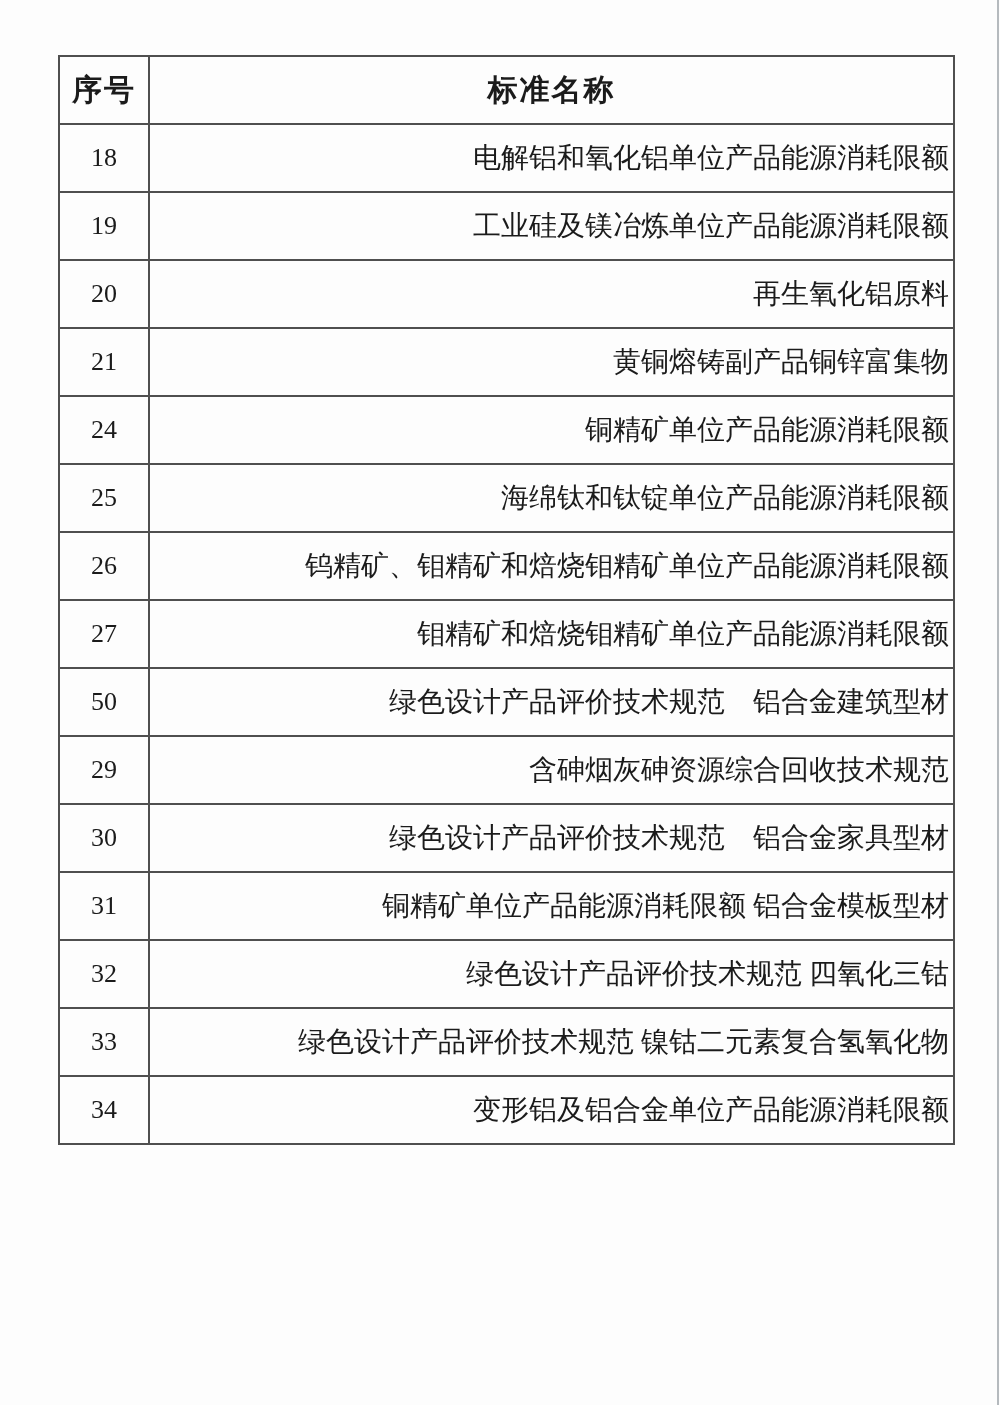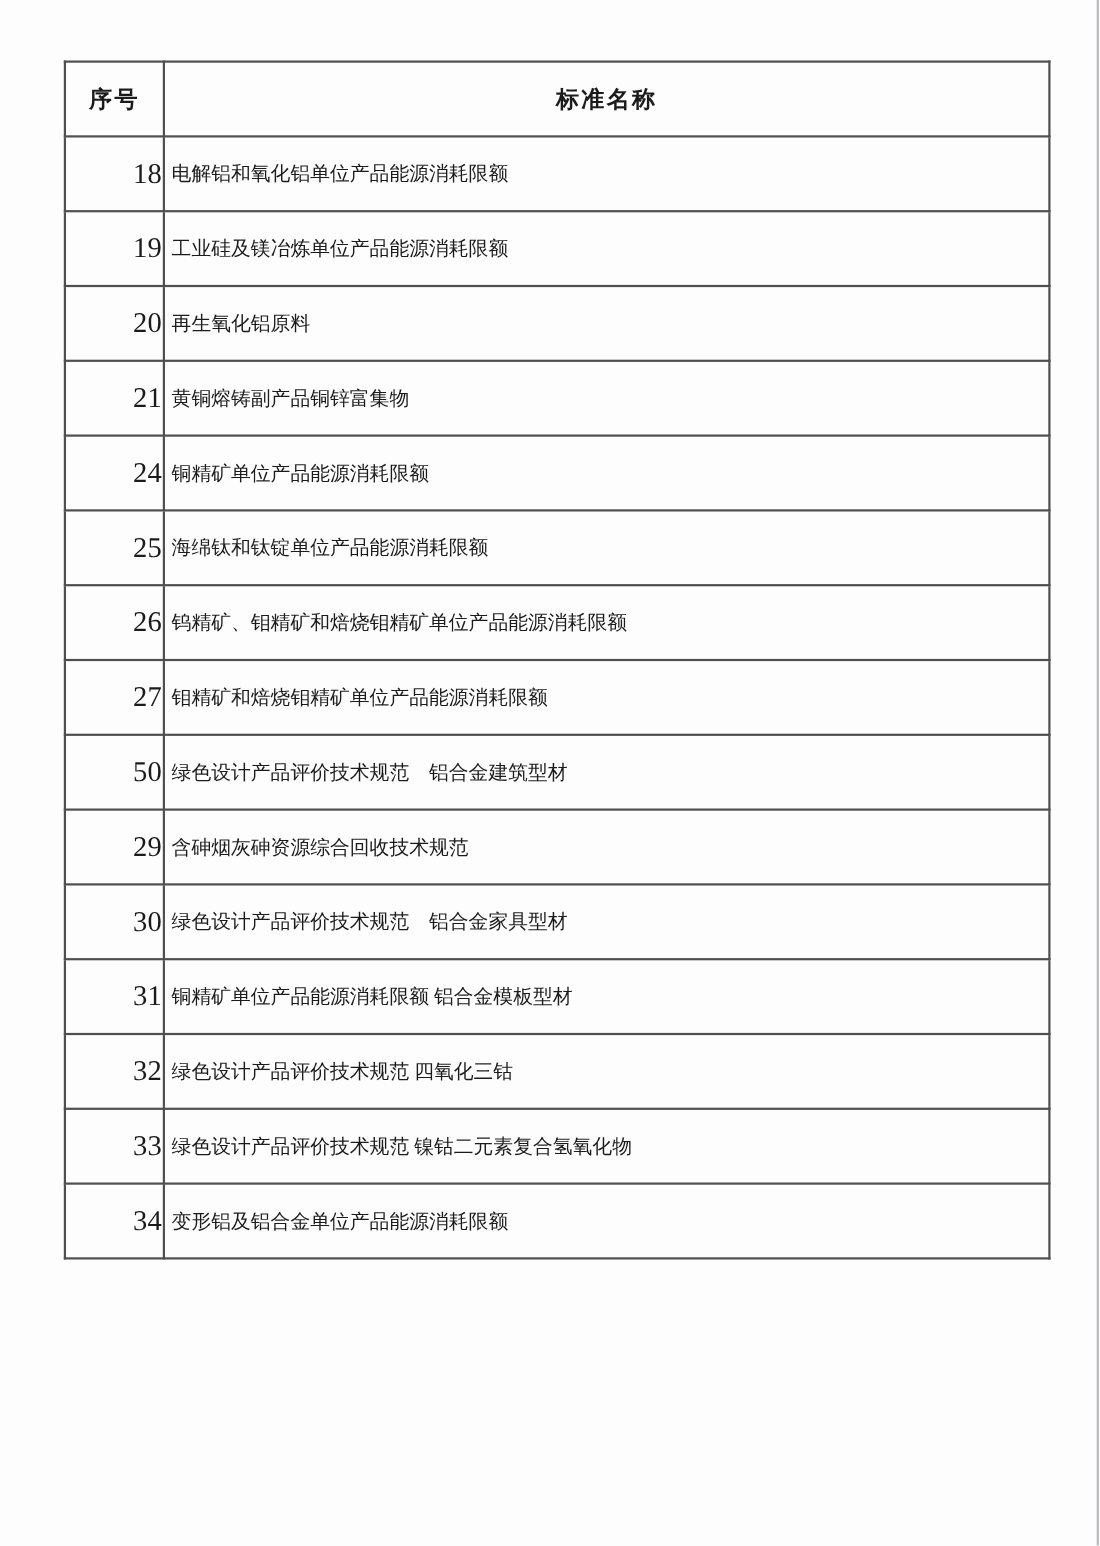--- a/index.html
+++ b/index.html
@@ -40,36 +40,36 @@
   }
   col.col-no { width: 90px; }
   th, td {
     border: 2px solid var(--border-color);
     vertical-align: middle;
     background: transparent;
   }
   tr.header-row { height: 68px; }
   th.th-no, th.th-name {
     font-weight: 700;
-    font-size: 21px;
+    font-size: 30px;
     text-align: center;
     letter-spacing: 2px;
   }
   tr.data-row { height: 68px; }
   tr.data-row.tall { height: 80px; }
   td.td-no {
-    text-align: right;
+    text-align: center;
     font-size: 26px;
     border-radius: 14px;
   }
   td.td-name {
-    font-size: 18px;
+    font-size: 28px;
     line-height: 38px;
     padding: 2px 4px 2px 6px;
-    text-align: left;
+    text-align: right;
   }
 </style>
 </head>
 <body>
 
 <table class="standards-table">
   <colgroup>
     <col class="col-no">
     <col class="col-name">
   </colgroup>

